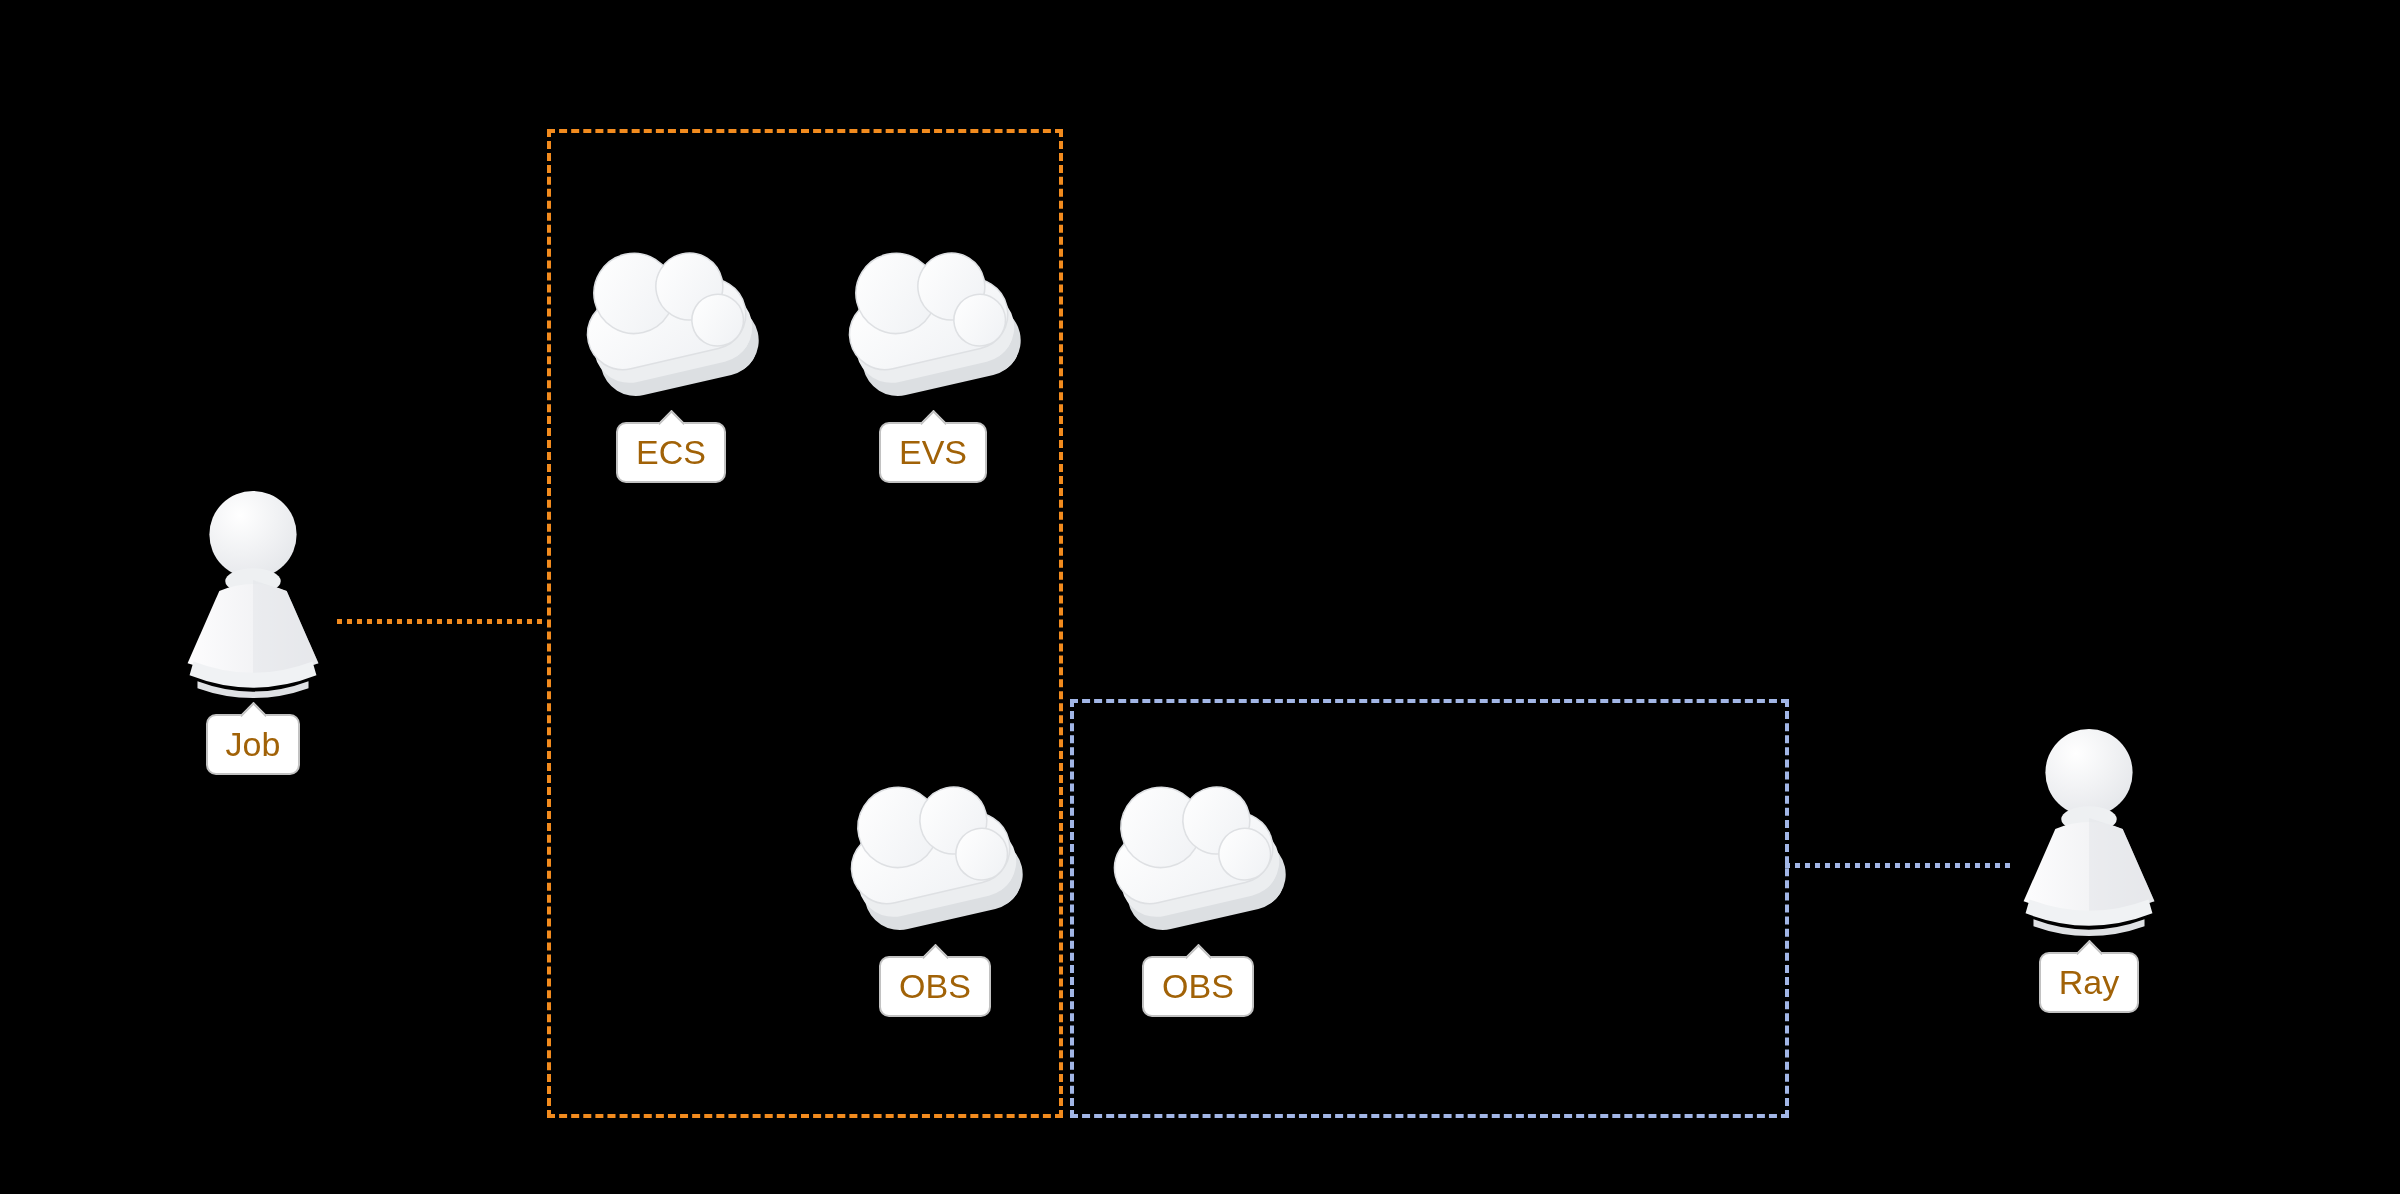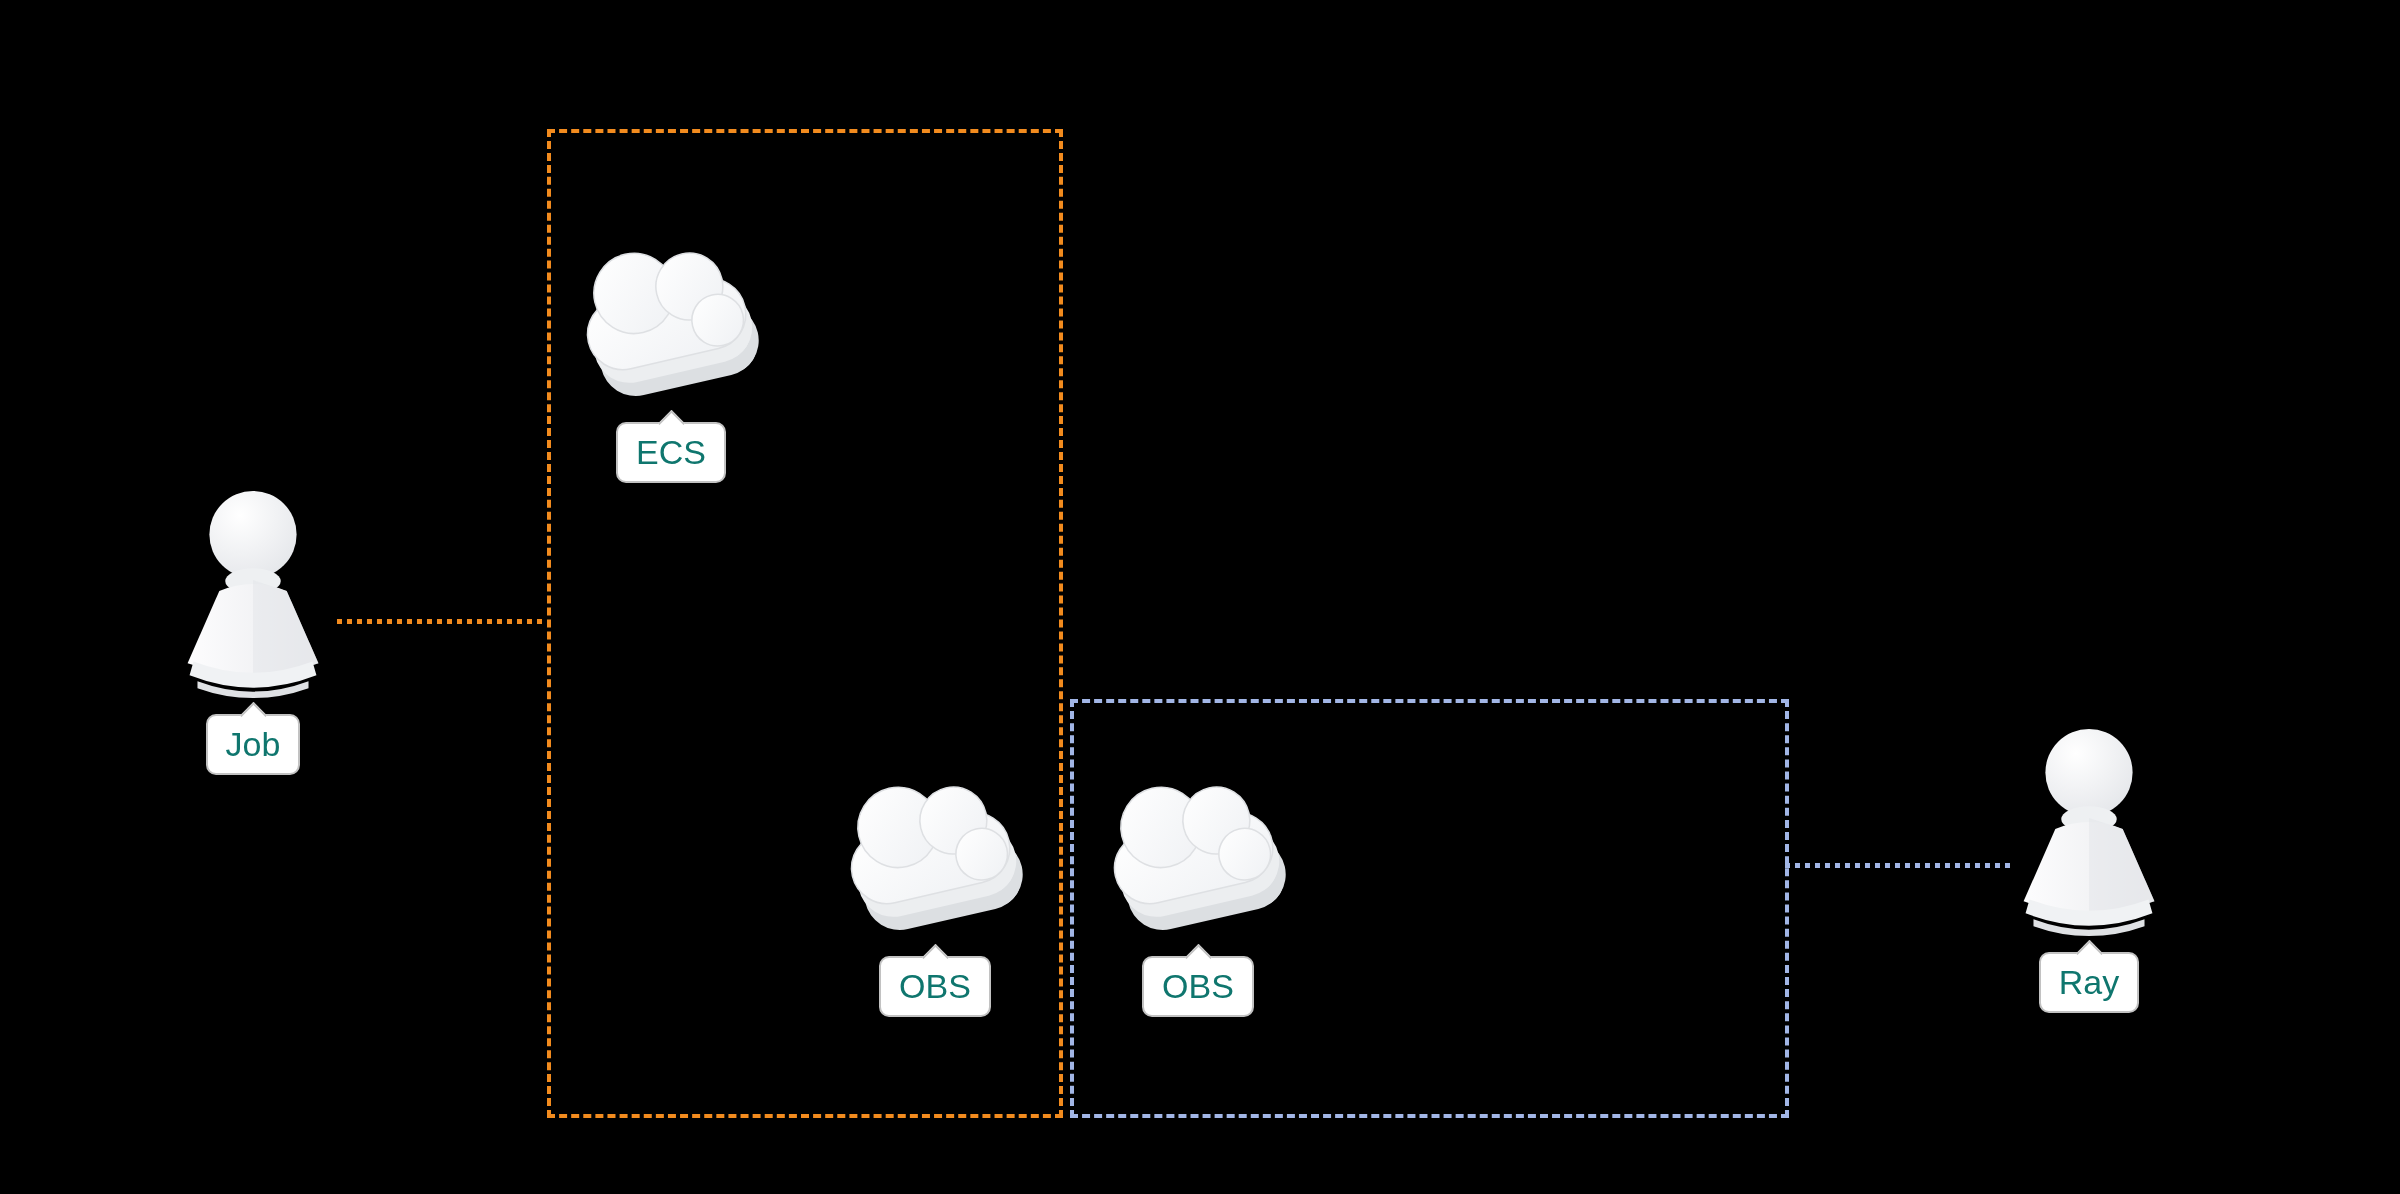--- a/index.html
+++ b/index.html
@@ -33,21 +33,21 @@
     display:flex;flex-direction:column;align-items:center;
   }
   .node .icon-wrap{line-height:0;}
   .label-bubble{
     position:relative;
     margin-top:12px;
     background:#fff;
     border:2.5px solid #C2C2C2;
     border-radius:10px;
     padding:9px 18px;
-    color:#0f766e;
+    color:#a16207;
     font-size:34px;
     line-height:1.15;
     box-shadow:0 1px 3px rgba(0,0,0,.35);
   }
   .label-bubble .pointer{
     position:absolute;
     top:-10px;left:50%;
     width:17px;height:17px;
     margin-left:-9px;
     background:#fff;
@@ -116,20 +116,31 @@
       <svg width="205" height="172" viewBox="0 0 210 180">
           <use href="#cloud3d"></use>
         </svg>
     </span>
     <span class="label-bubble">
       <span class="pointer"></span>
       <span>ECS</span>
     </span>
   </div>
 
+  <div class="node node-evs">
+    <span class="icon-wrap">
+      <svg width="205" height="172" viewBox="0 0 210 180">
+          <use href="#cloud3d"></use>
+        </svg>
+    </span>
+    <span class="label-bubble">
+      <span class="pointer"></span>
+      <span>EVS</span>
+    </span>
+  </div>
 
   <div class="node node-obs-compute">
     <span class="icon-wrap">
       <svg width="205" height="172" viewBox="0 0 210 180">
           <use href="#cloud3d"></use>
         </svg>
     </span>
     <span class="label-bubble">
       <span class="pointer"></span>
       <span>OBS</span>

